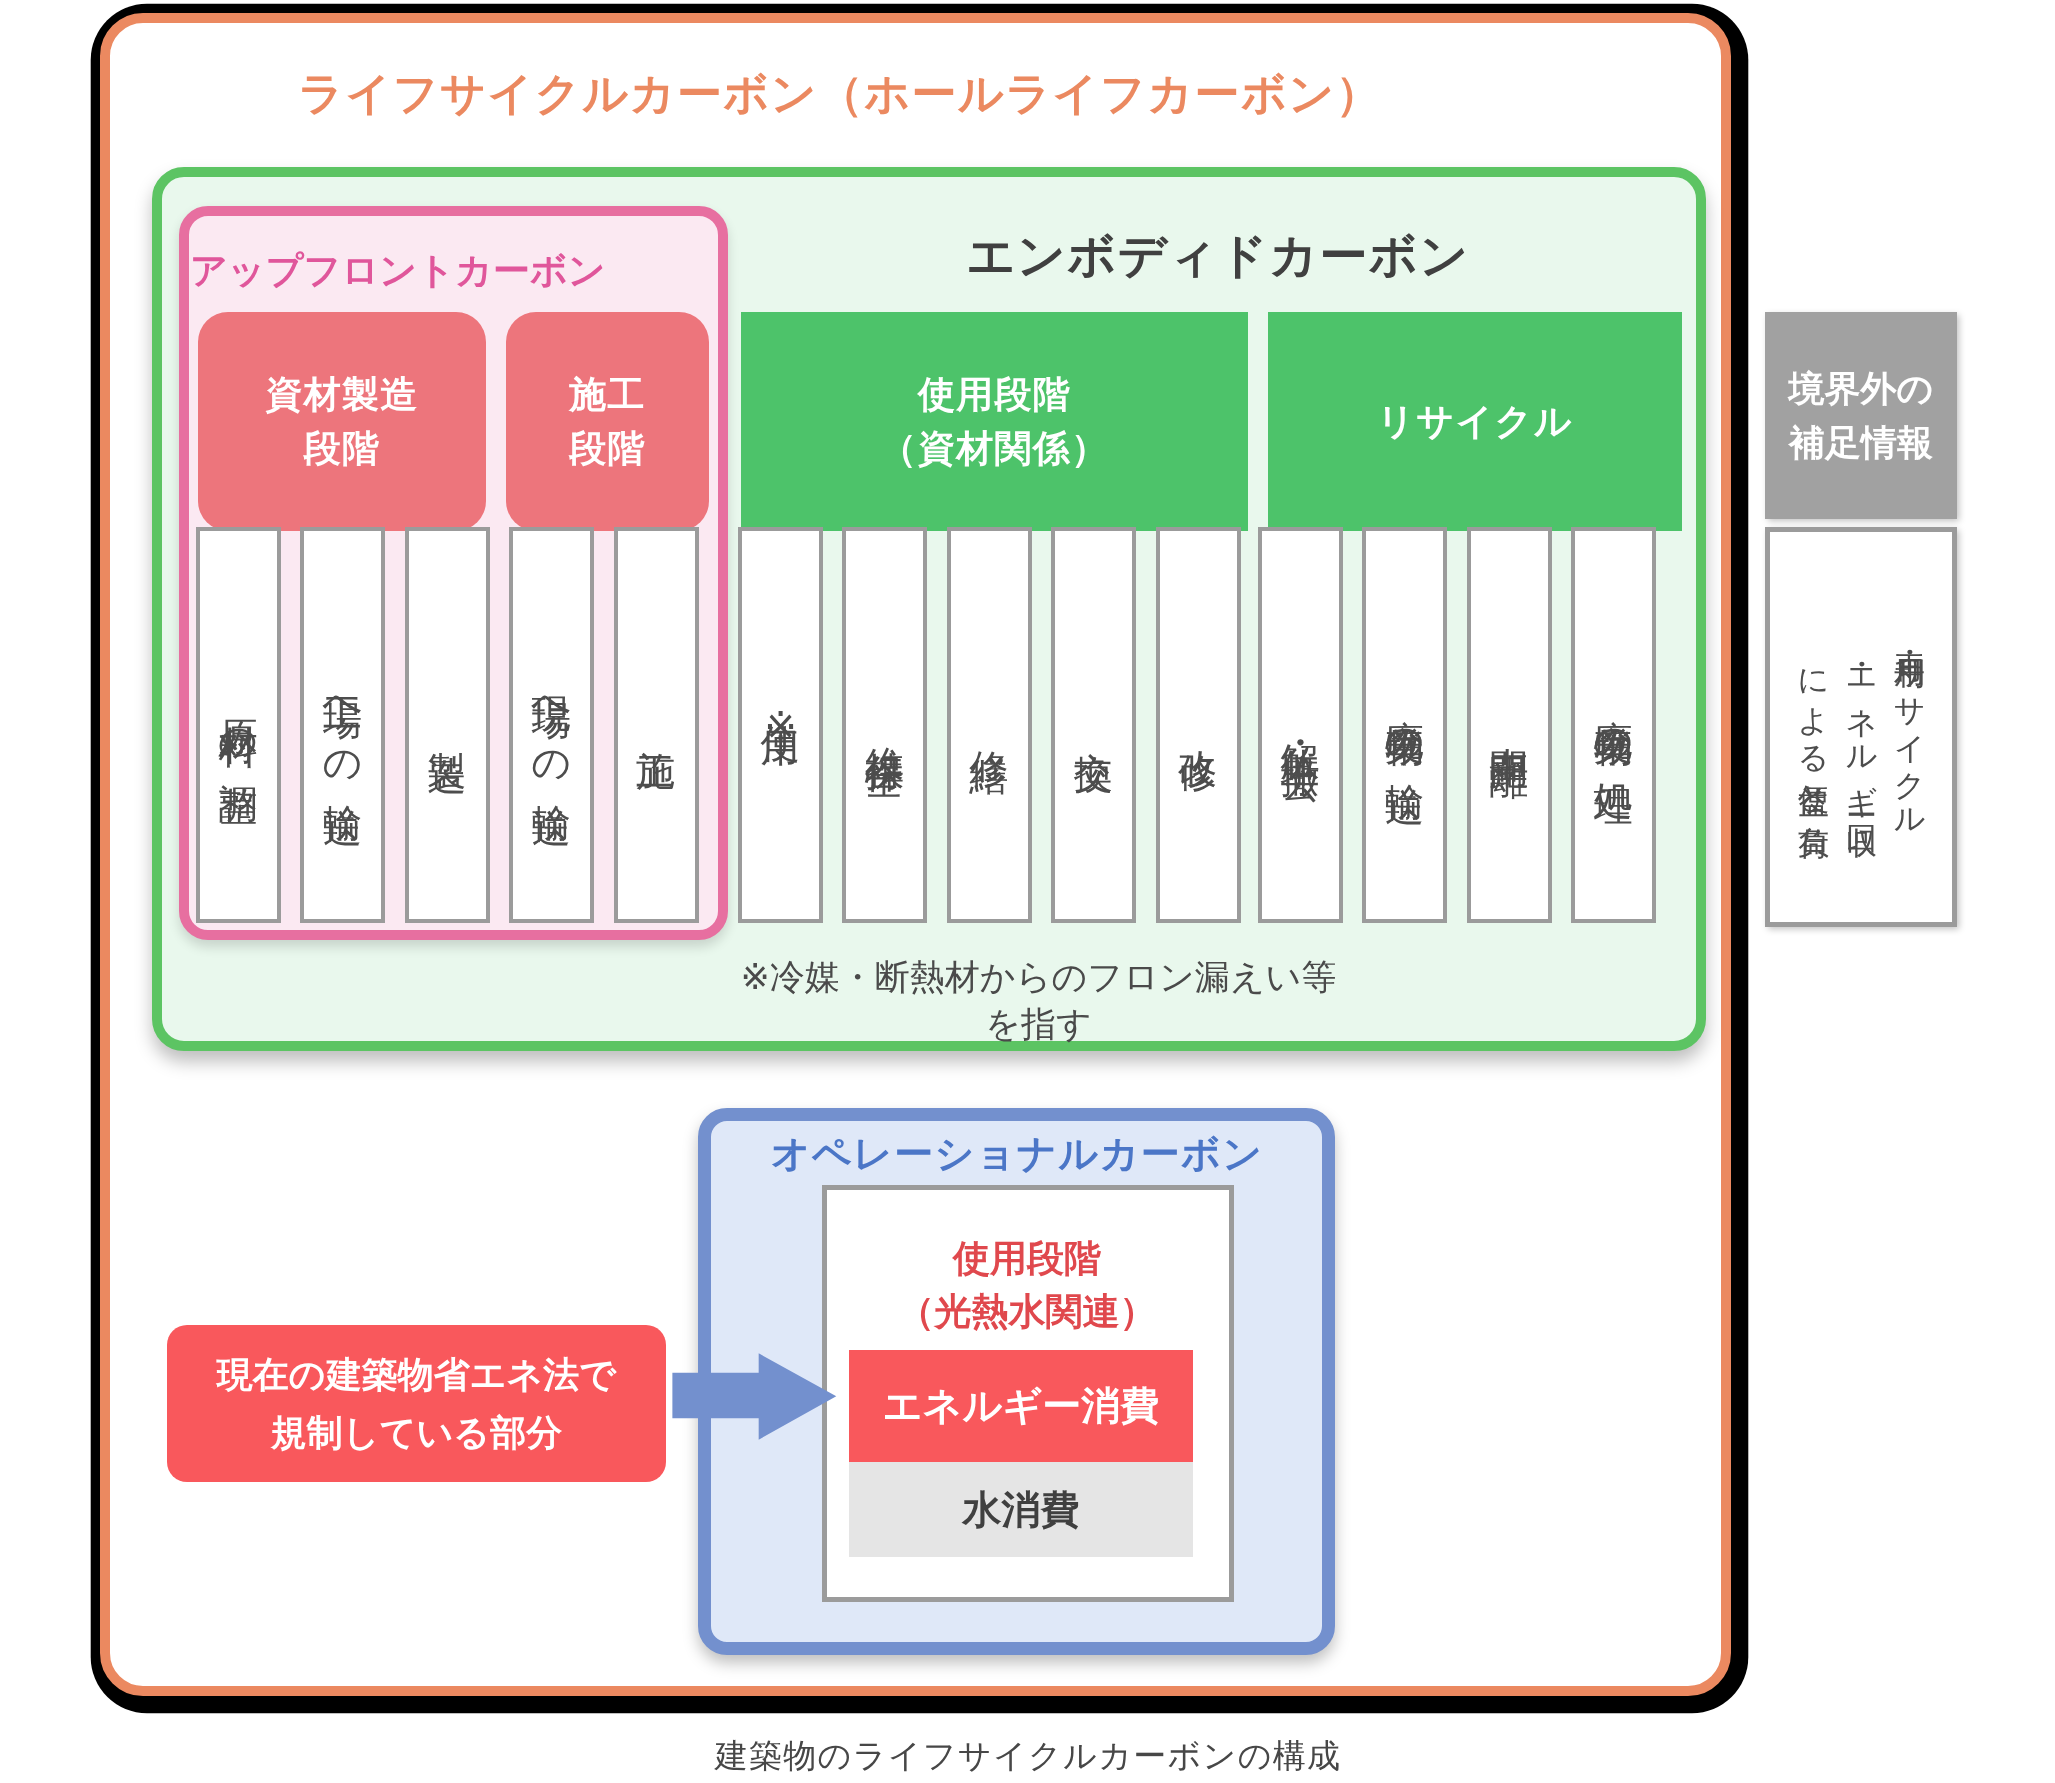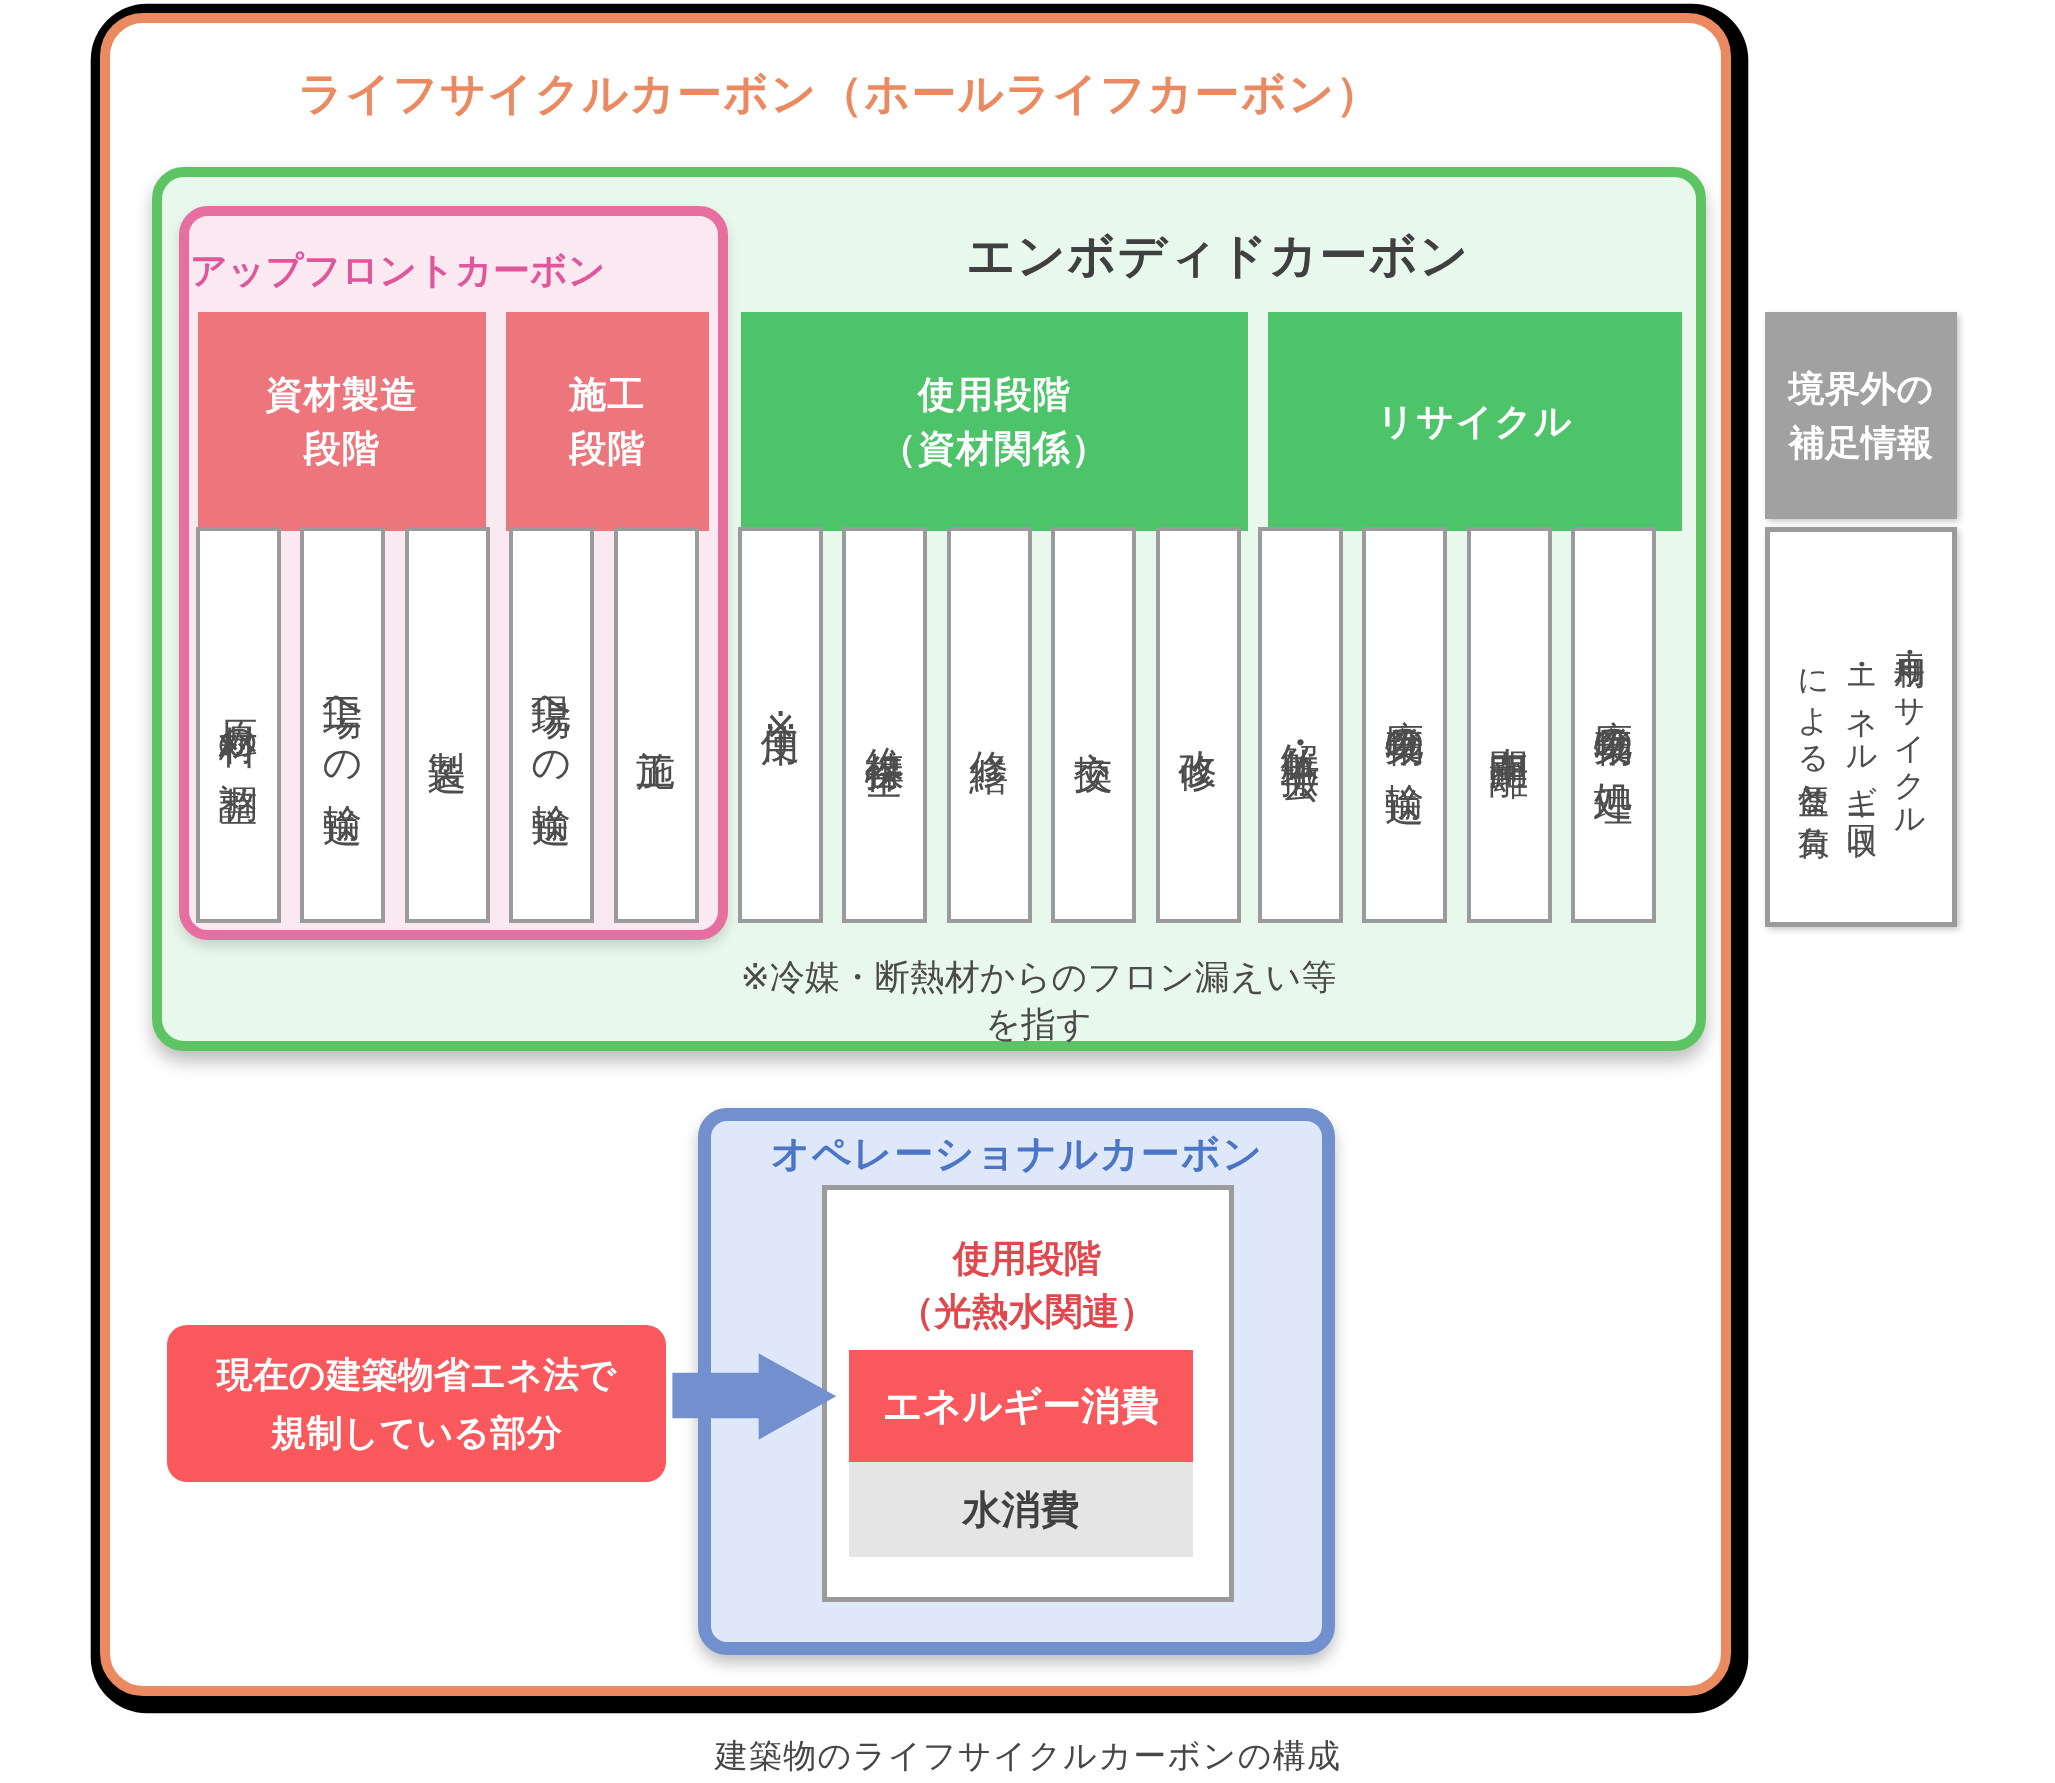--- a/index.html
+++ b/index.html
@@ -22,21 +22,21 @@
     text-align:center;letter-spacing:1.3px;}
 
   
   .pink-box{left:179px;top:206px;width:549px;height:734px;background:#FBE9F2;
     border:10.7px solid #E76FA0;border-radius:29px;box-shadow:0 6.7px 12px rgba(0,0,0,0.14);}
   .upfront-title{left:190px;top:246px;width:527px;font-size:37px;font-weight:bold;color:#E0569B;
     }
 
   
   .stage-header{color:#ffffff;font-size:37px;font-weight:bold;line-height:1.45;letter-spacing:1.3px;}
-  .hdr-red{background:#ED757C;}
+  .hdr-red{background:#ED757C;border-radius:30px;}
   .hdr-green{background:#4DC36A;}
   .hdr-mat{left:198px;top:312px;width:288px;height:219px;}
   .hdr-con{left:506px;top:312px;width:203px;height:219px;}
   .hdr-use{left:741px;top:312px;width:507px;height:219px;}
   .hdr-dem{left:1268px;top:312px;width:414px;height:219px;}
 
   
   .items-row{top:527px;height:396px;display:flex;gap:19.4px;}
   .row-pink{left:196px;}
   .row-useA{left:738px;}

